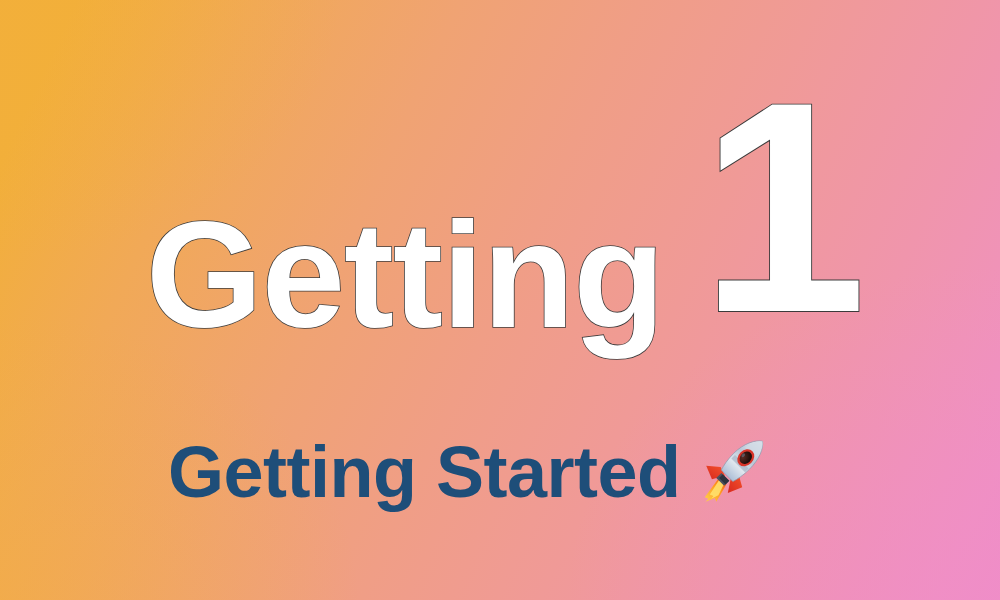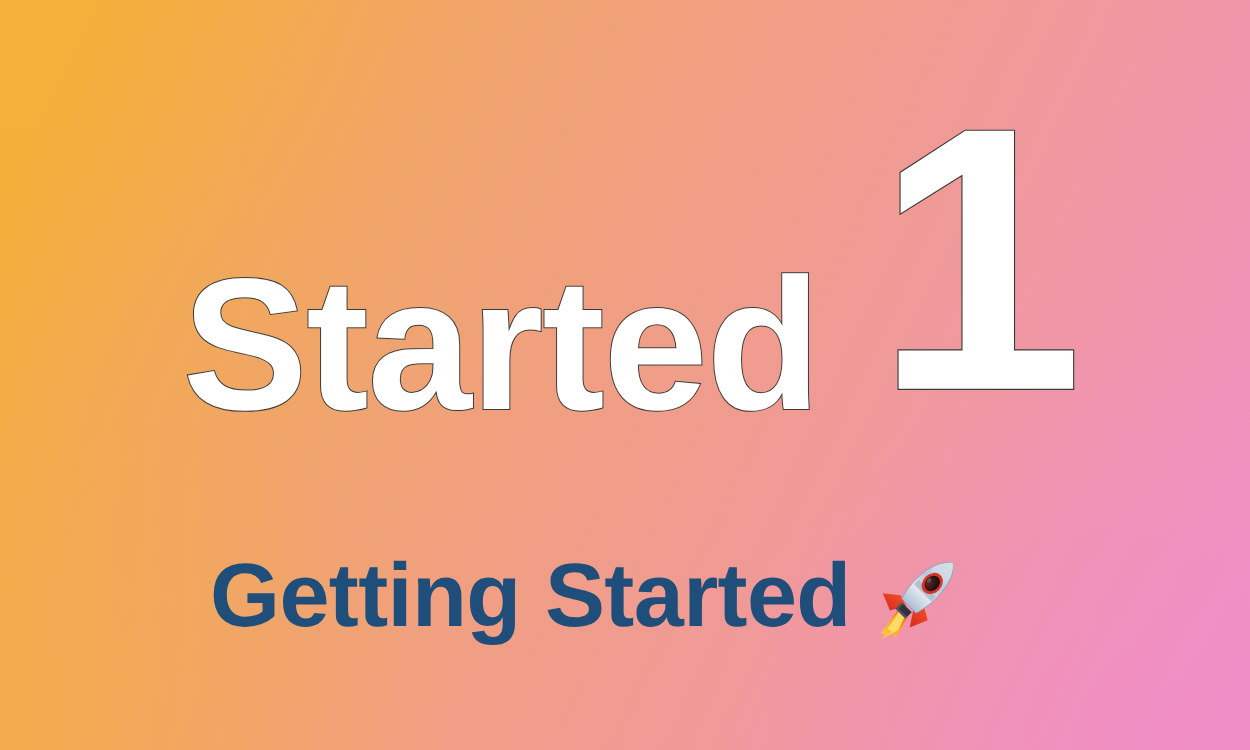--- a/index.html
+++ b/index.html
@@ -94,21 +94,21 @@
   }
 
   
   .subtitle-row {
     position: absolute;
     left: 0;
     right: 0;
     top: 432px;
     height: 90px;
     display: flex;
-    align-items: center;
+    align-items: flex-start;
     padding-left: 168px;
   }
 
   .subtitle-text {
     font-size: 72px;
     line-height: 80px;
     font-weight: 700;
     letter-spacing: -0.5px;
     color: #1E4E79;
     white-space: nowrap;
@@ -126,21 +126,21 @@
 
   .subtitle-emoji svg { display: block; width: 100%; height: 100%; }
 </style>
 </head>
 <body>
 
 <div id="slide">
   <div id="content">
 
     <div class="title-row">
-      <div class="title-word">Started</div>
+      <div class="title-word">Getting</div>
       <div class="title-number">1</div>
     </div>
 
     <div class="subtitle-row">
       <span class="subtitle-text">Getting Started</span>
       <span class="subtitle-emoji">
         <svg viewBox="0 0 100 100" xmlns="http://www.w3.org/2000/svg" aria-hidden="true">
           <defs>
             <linearGradient id="bodyGrad" x1="0" y1="1" x2="1" y2="0">
               <stop offset="0%" stop-color="#8fa8c8"></stop>

